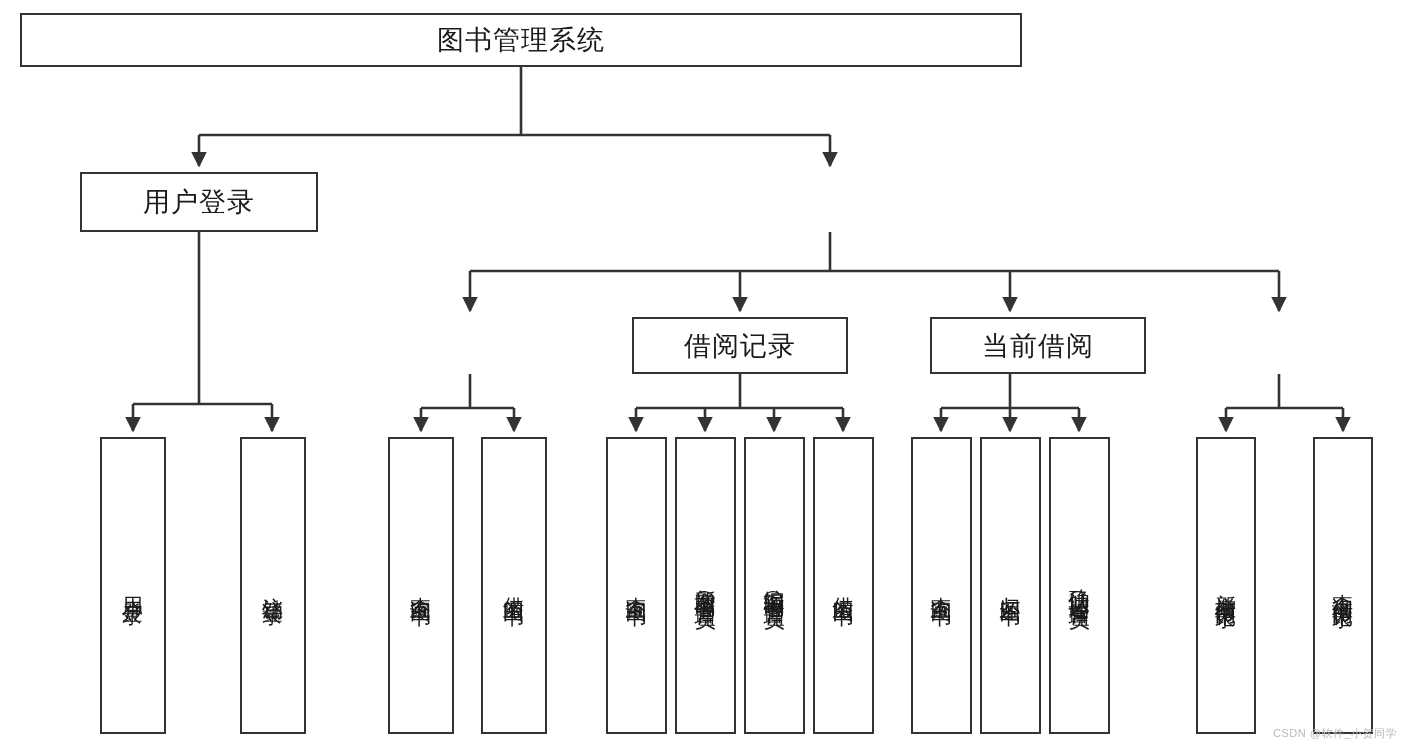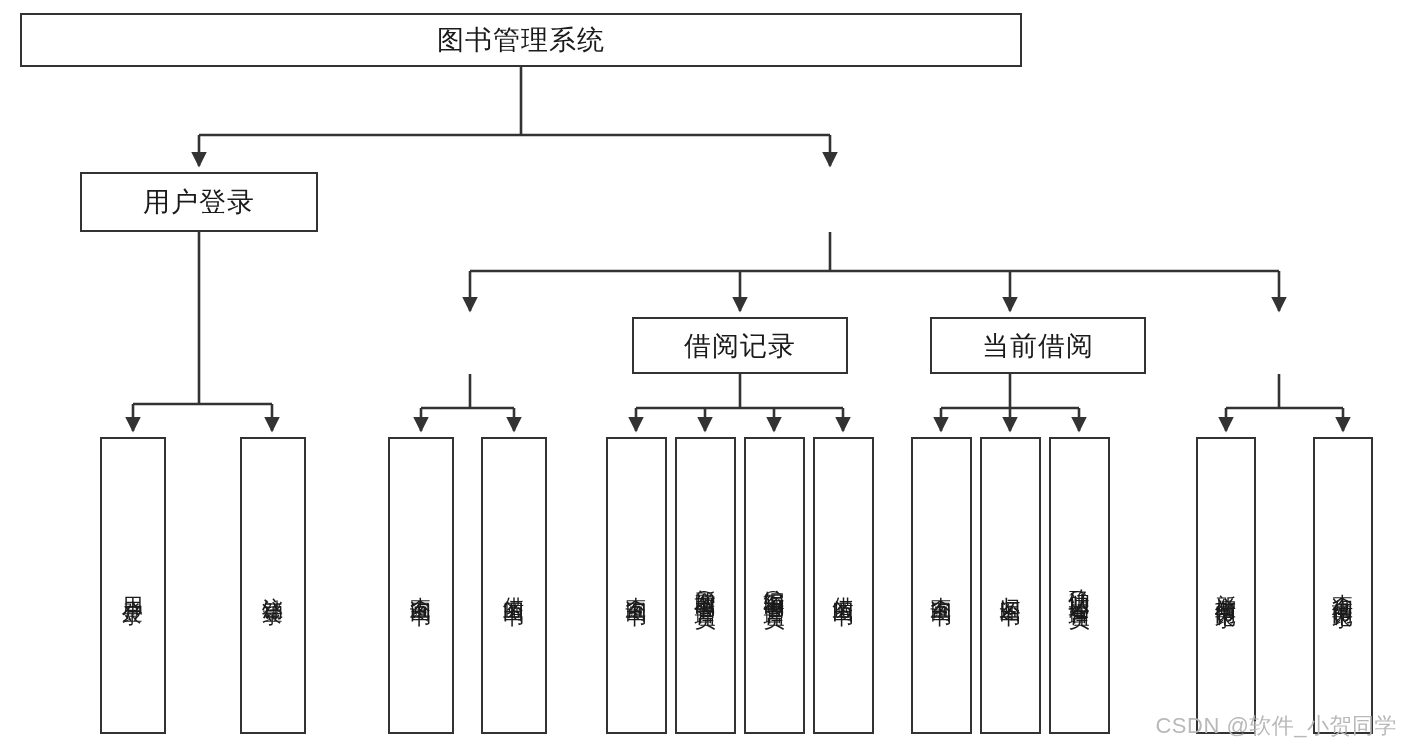--- a/index.html
+++ b/index.html
@@ -49,21 +49,21 @@
     text-orientation: upright;
     letter-spacing: 3px;
     line-height: 1;
     white-space: nowrap;
     text-align: center;
   }
   .watermark {
     position: absolute;
     right: 8px;
     bottom: 6px;
-    font-size: 22px;
+    font-size: 11px;
     color: #b9b9b9;
     white-space: nowrap;
     letter-spacing: 0.5px;
   }
 </style>
 </head>
 <body>
 
 <div id="canvas">
 

